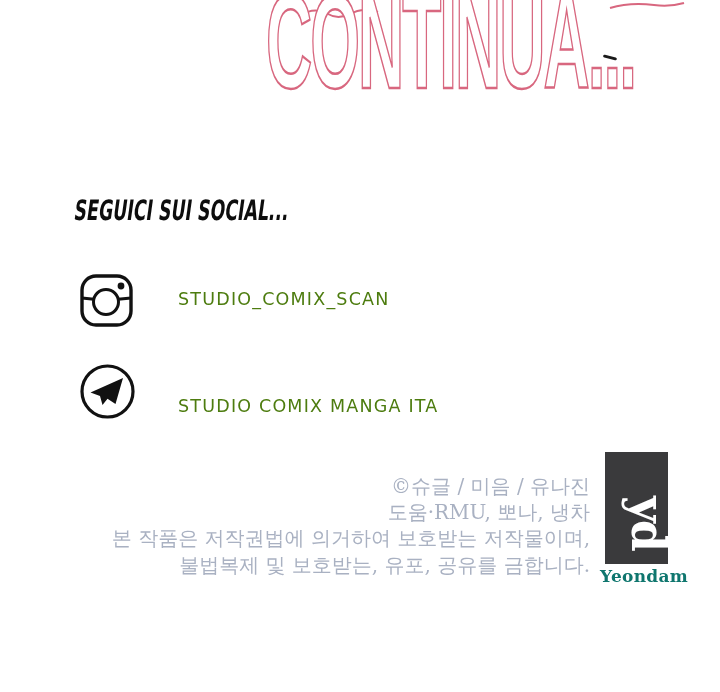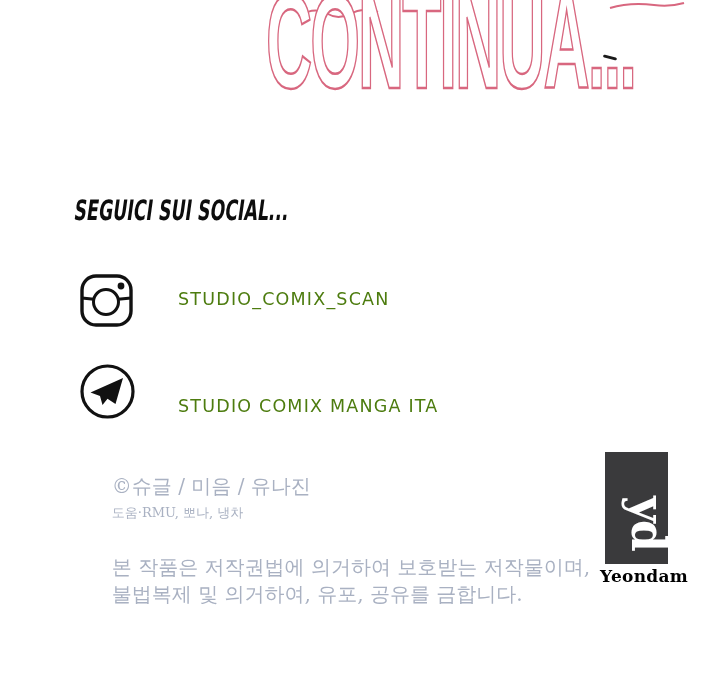--- a/index.html
+++ b/index.html
@@ -29,43 +29,43 @@
   .handle{
     position:absolute;left:178px;color:#4d7c0f;
     font-size:17.5px;letter-spacing:1.2px;white-space:nowrap;
     font-family:"DejaVu Sans",sans-serif;
   }
   .ig-label{top:289px;}
   .tg-label{top:396px;}
 
   
   .credits{
-    position:absolute;top:473px;right:130px;text-align:left;
+    position:absolute;top:473px;right:130px;text-align:right;
     color:#a9b1c2;font-family:"DejaVu Serif",serif;white-space:nowrap;
   }
   .cl1{font-size:20px;line-height:27px;}
-  .cl2{font-size:13px;line-height:25px;}
-  .cl3{font-size:20px;line-height:27px;margin-top:29px;}
+  .cl2{font-size:20px;line-height:25px;}
+  .cl3{font-size:20px;line-height:27px;}
   .cl4{font-size:20px;line-height:26px;}
 
   
   .logo-box{
     position:absolute;left:605px;top:452px;width:63px;height:112px;
     background:#3a3a3c;overflow:hidden;
   }
   .yd{
     position:absolute;left:8px;top:56px;width:70px;height:46px;
     transform:rotate(90deg);
     font-family:"DejaVu Serif",serif;font-weight:bold;
     font-size:46px;line-height:46px;color:#ffffff;letter-spacing:-3px;
   }
   .publisher-name{
     position:absolute;left:600px;top:566px;width:76px;text-align:center;
     font-family:"DejaVu Serif",serif;font-weight:bold;font-size:17px;
-    color:#000000;letter-spacing:0.3px;
+    color:#0f766e;letter-spacing:0.3px;
   }
 
   
   .ink{
     position:absolute;left:603px;top:56px;width:14px;height:3px;
     background:#1a1a1a;transform:rotate(14deg);border-radius:2px;
   }
 </style>
 </head>
 <body>
@@ -95,21 +95,21 @@
   <svg class="tg-icon" width="57" height="57" viewBox="0 0 57 57">
     <circle cx="28.5" cy="28.5" r="25.5" fill="none" stroke="#111111" stroke-width="3.2"></circle>
     <path d="M44 15 L11.5 29.5 L21 33 L23.5 42 L28.5 35.8 L36.5 41 Z" fill="#111111"></path>
   </svg>
   <div class="handle tg-label">STUDIO COMIX MANGA ITA</div>
 
   <div class="credits">
     <div class="cl1">©슈글 / 미음 / 유나진</div>
     <div class="cl2">도움·RMU, 뽀나, 냉차</div>
     <div class="cl3">본 작품은 저작권법에 의거하여 보호받는 저작물이며,</div>
-    <div class="cl4">불법복제 및 의거하여, 유포, 공유를 금합니다.</div>
+    <div class="cl4">불법복제 및 보호받는, 유포, 공유를 금합니다.</div>
   </div>
 
   <div class="logo-box">
     <div class="yd">yd</div>
   </div>
   <div class="publisher-name">Yeondam</div>
 
 </div>
 
 </body></html>

